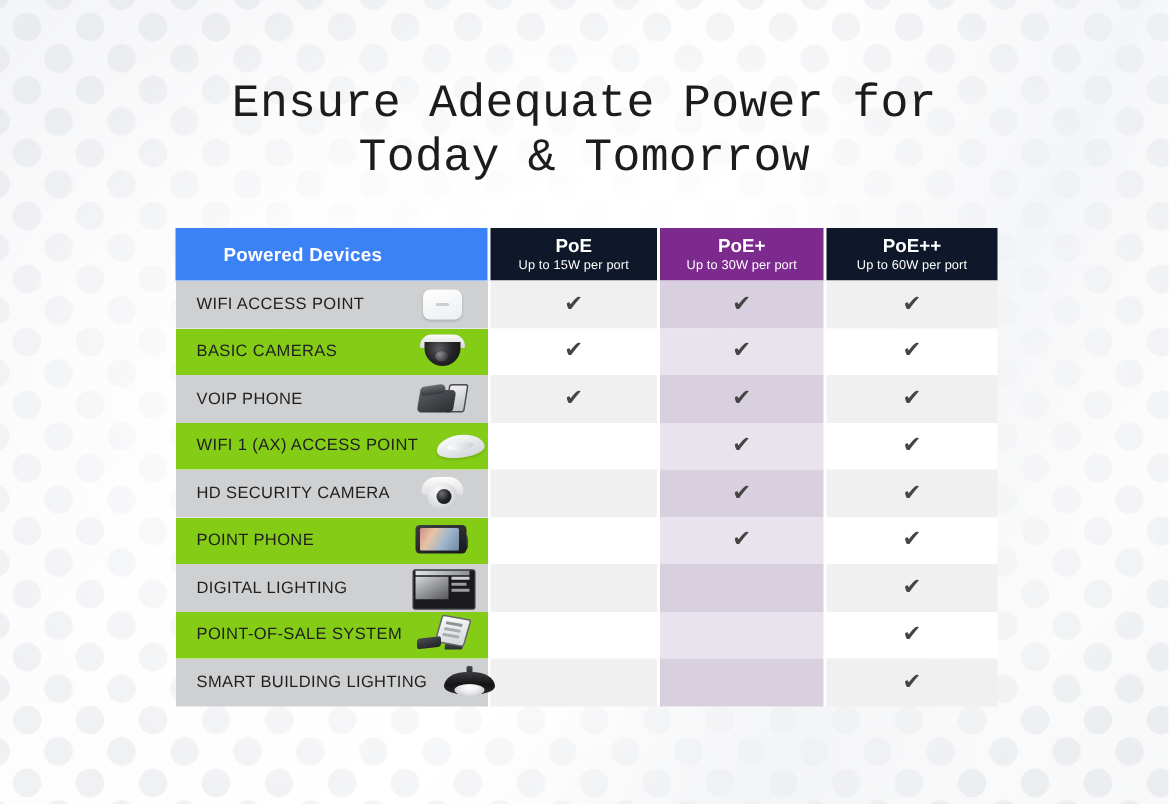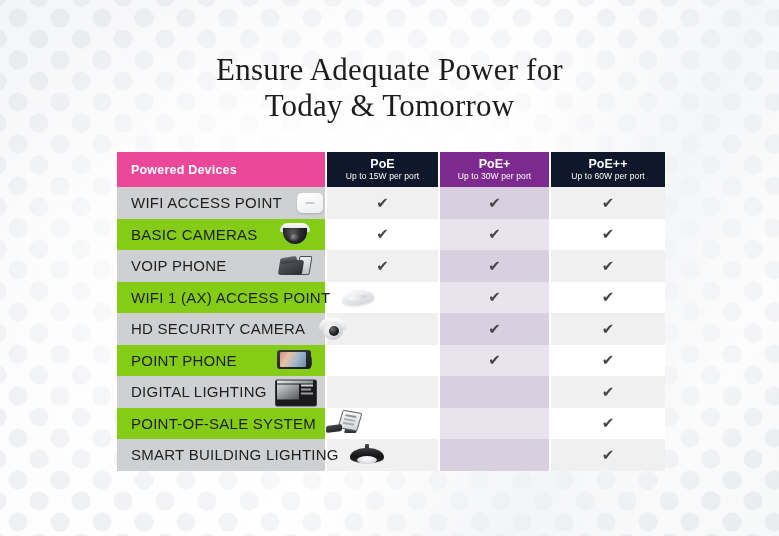--- a/index.html
+++ b/index.html
@@ -41,21 +41,21 @@
   }
 
   #content { position: absolute; inset: 0; z-index: 5; }
 
   
   .heading {
     position: absolute;
     left: 0; right: 0;
     top: 52px;
     text-align: center;
-    font-family: Liberation Serif, serif;
+    font-family: Liberation Mono, monospace;
     font-weight: 300;
     font-size: 31px;
     line-height: 36px;
     letter-spacing: 0.2px;
     color: #1c1c1c;
   }
   .heading .line { display: block; }
 
   
   .table-wrap {
@@ -74,24 +74,24 @@
   col.c-poep { width: 111px; }
   col.c-poepp{ width: 115px; }
 
   thead th {
     padding: 0;
     height: 35px;
     vertical-align: middle;
     font-weight: bold;
   }
   th.h-dev {
-    background: #ec4899;
+    background: #3b82f6;
     color: #ffffff;
     text-align: left;
-    padding-left: 14px;
+    padding-left: 32px;
     font-size: 12.5px;
     letter-spacing: 0.2px;
   }
   th.h-col {
     background: #0f172a;
     color: #ffffff;
     text-align: center;
     border-left: 2px solid #ffffff;
   }
   th.h-col.hl { background: #7d2a8e; }
@@ -109,21 +109,21 @@
     letter-spacing: 0.1px;
   }
 
   tbody td { padding: 0; height: 31.5px; vertical-align: middle; }
 
   td.dev {
     background: #d2d3d5;
     position: relative;
     padding-left: 14px;
     padding-right: 8px;
-    font-size: 15px;
+    font-size: 11px;
     color: #1f1f1f;
     letter-spacing: 0.25px;
     white-space: nowrap;
   }
   tbody tr.odd td.dev { background: #cfd0d2; }
   tbody tr.even td.dev { background: #84cc16; }
 
   .dev-inner { display: flex; align-items: center; justify-content: space-between; height: 31.5px; }
   .dev-label { flex: 0 1 auto; }
   .dev-icon  { flex: 0 0 44px; height: 28px; position: relative; margin-left: 6px; }

